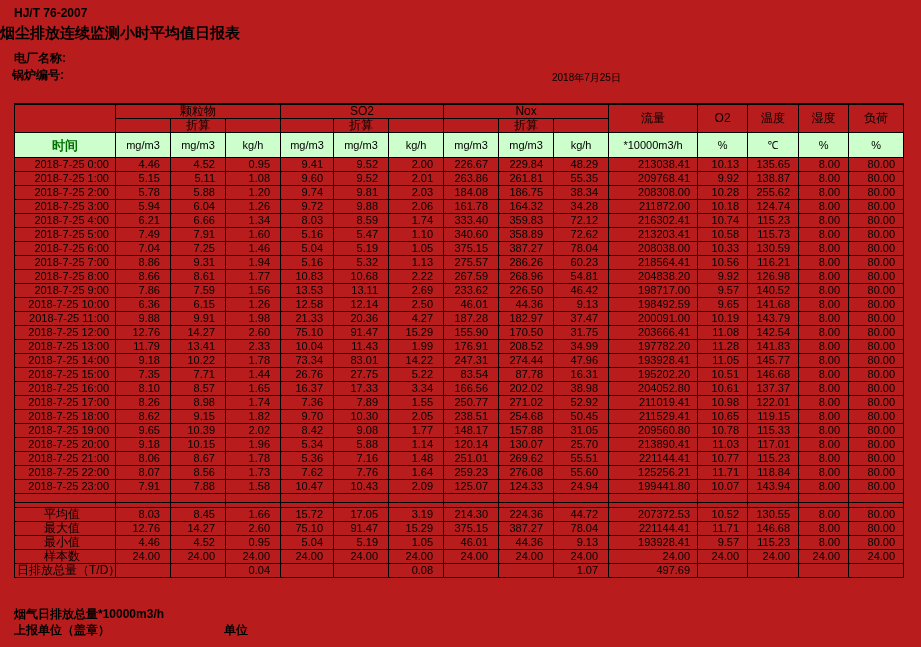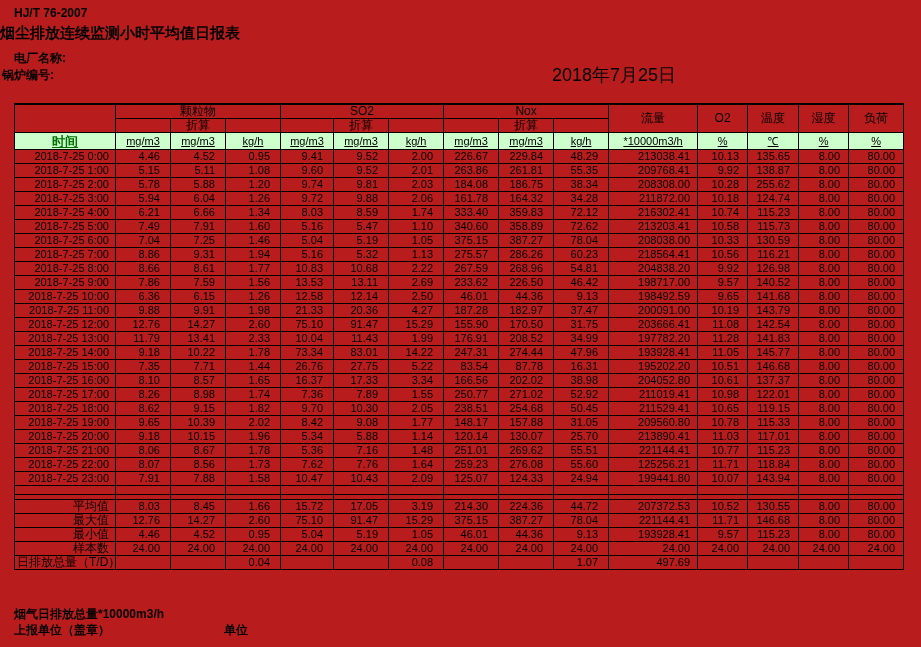--- a/index.html
+++ b/index.html
@@ -3,41 +3,41 @@
 <meta charset="utf-8">
 <style>
   :root { --green:#ccffcc; --green-text:#007000; }
   * { box-sizing:border-box; }
   body { margin:0; background:#fff; font-family:"Liberation Sans", sans-serif; }
   .page { position:relative; width:921px; height:647px; background:#b91c1c; overflow:hidden; }
 
   .standard { position:absolute; left:14px; top:6px; font-size:12px; font-weight:bold; }
   .title { position:absolute; left:0; top:24px; width:660px; text-align:left; font-size:15px; font-weight:bold; }
   .plant { position:absolute; left:14px; top:50px; font-size:12px; font-weight:bold; }
-  .boiler { position:absolute; left:2px; top:67px; font-size:12px; font-weight:bold;text-align:right; }
-  .date { position:absolute; left:552px; top:63px; font-size:18px; }
+  .boiler { position:absolute; left:12px; top:67px; font-size:12px; font-weight:bold;text-align:right; }
+  .date { position:absolute; left:552px; top:71px; font-size:10px; }
 
   table.report { position:absolute; left:14px; top:103px; width:889px;
     border-collapse:collapse; table-layout:fixed; font-size:11px; }
   table.report { border-top:2px solid #000;padding-left:12px; }
   td { border:1px solid #000; height:14px; padding:0; overflow:hidden; white-space:nowrap; line-height:13px; }
   thead td { text-align:center; font-size:12px; }
   thead tr.h1 td, thead tr.h2 td { height:12px; }
-  thead tr.h3 td { height:17px; background:var(--green);text-decoration:underline; }
+  thead tr.h3 td { height:25px; background:var(--green); }
   .time-label { color:var(--green-text); font-weight:bold; font-size:13px; }
   thead tr.h3 td.unit { font-size:11px; }
 
   .c-time { text-align:right; padding-right:6px; }
   .c-num  { text-align:right; padding-right:10px; }
   td.col9 { padding-right:7px; }
   td.col10, td.col11, td.col12, td.col13 { padding-right:8px; }
   tr.blank1 td { height:9px; }
   tr.blank2 td { height:5px; }
   .lbl-left { text-align:left; padding-left:2px; font-size:12px; }
-  .sum-label { font-size:12px; }
+  .sum-label { font-size:12px;text-align:center; }
 
   .footer1 { position:absolute; left:14px; top:606px; font-size:12px; font-weight:bold; }
   .footer2a { position:absolute; left:14px; top:622px; font-size:12px; font-weight:bold; }
   .footer2b { position:absolute; left:192px; top:622px; font-size:12px; font-weight:bold;margin-left:32px; }
 </style>
 </head>
 <body>
 
 <div class="page">
   <div class="standard">HJ/T  76-2007</div>

